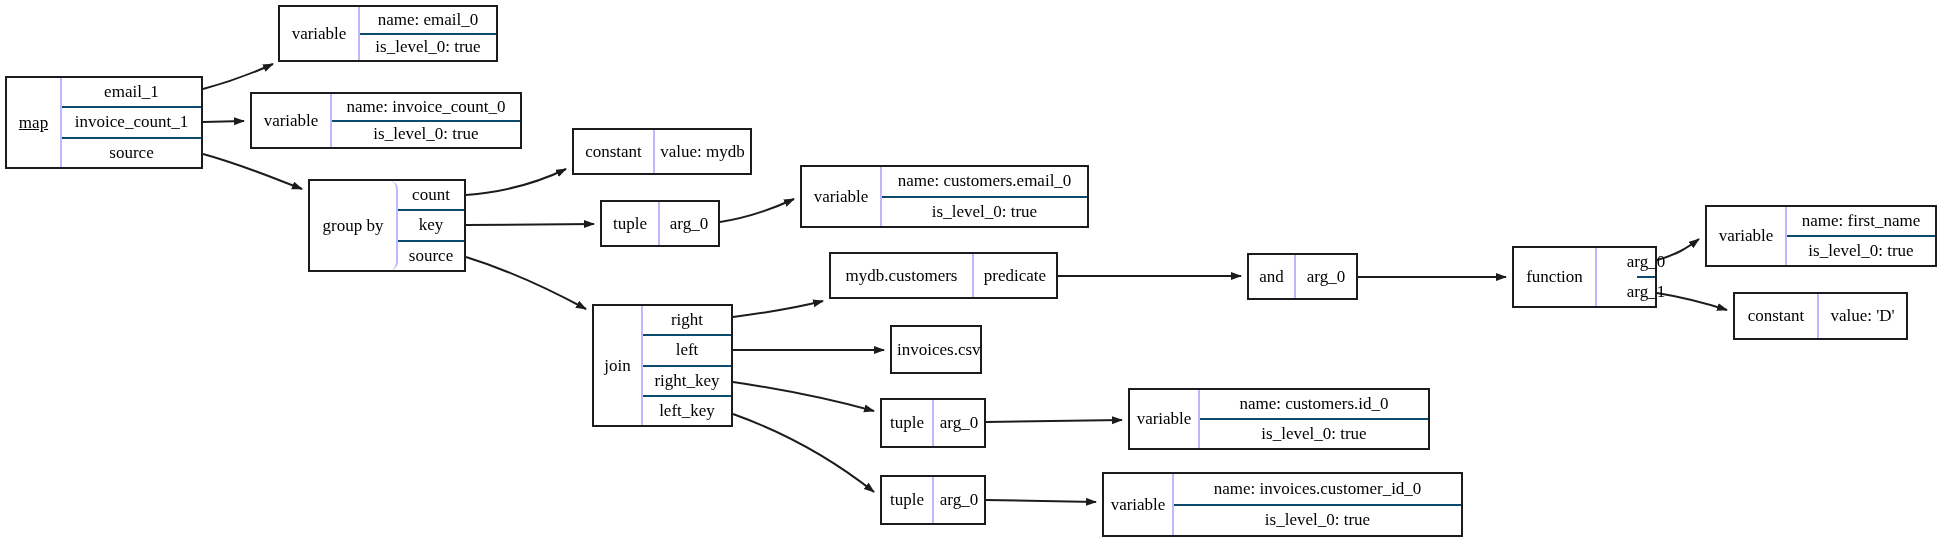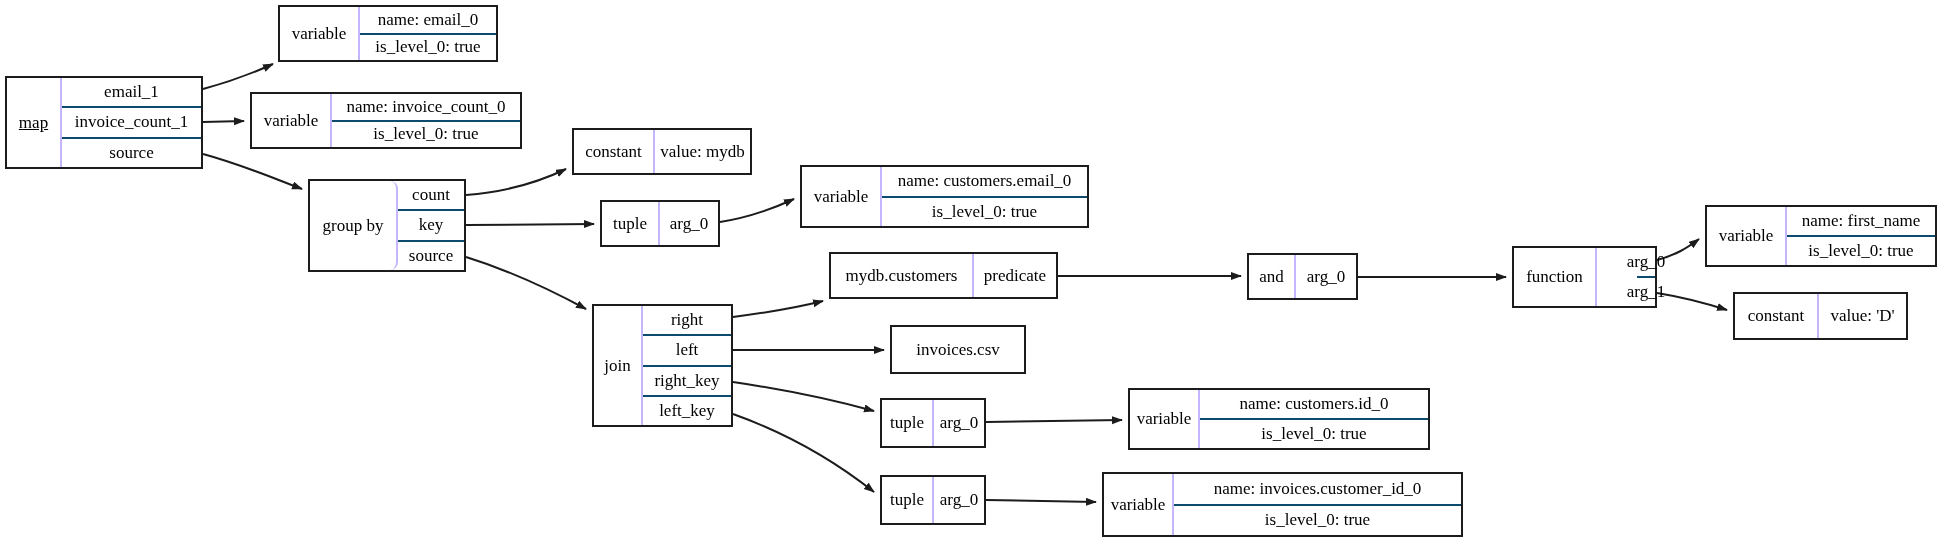--- a/index.html
+++ b/index.html
@@ -141,21 +141,21 @@
 <div class="rec" style="left:592px;top:304px;width:141px;height:123px;">
   <div class="cell title" style="width:49px;">join</div>
   <div class="ports">
     <div class="cell port">right</div>
     <div class="cell port">left</div>
     <div class="cell port">right_key</div>
     <div class="cell port">left_key</div>
   </div>
 </div>
 
-<div class="rec" style="left:890px;top:325px;width:136px;height:49px;">
+<div class="rec" style="left:890px;top:325px;width:92px;height:49px;">
   <div class="cell single">invoices.csv</div>
 </div>
 
 <div class="rec" style="left:880px;top:398px;width:106px;height:50px;">
   <div class="cell title" style="width:52px;">tuple</div>
   <div class="ports">
     <div class="cell port">arg_0</div>
   </div>
 </div>
 

